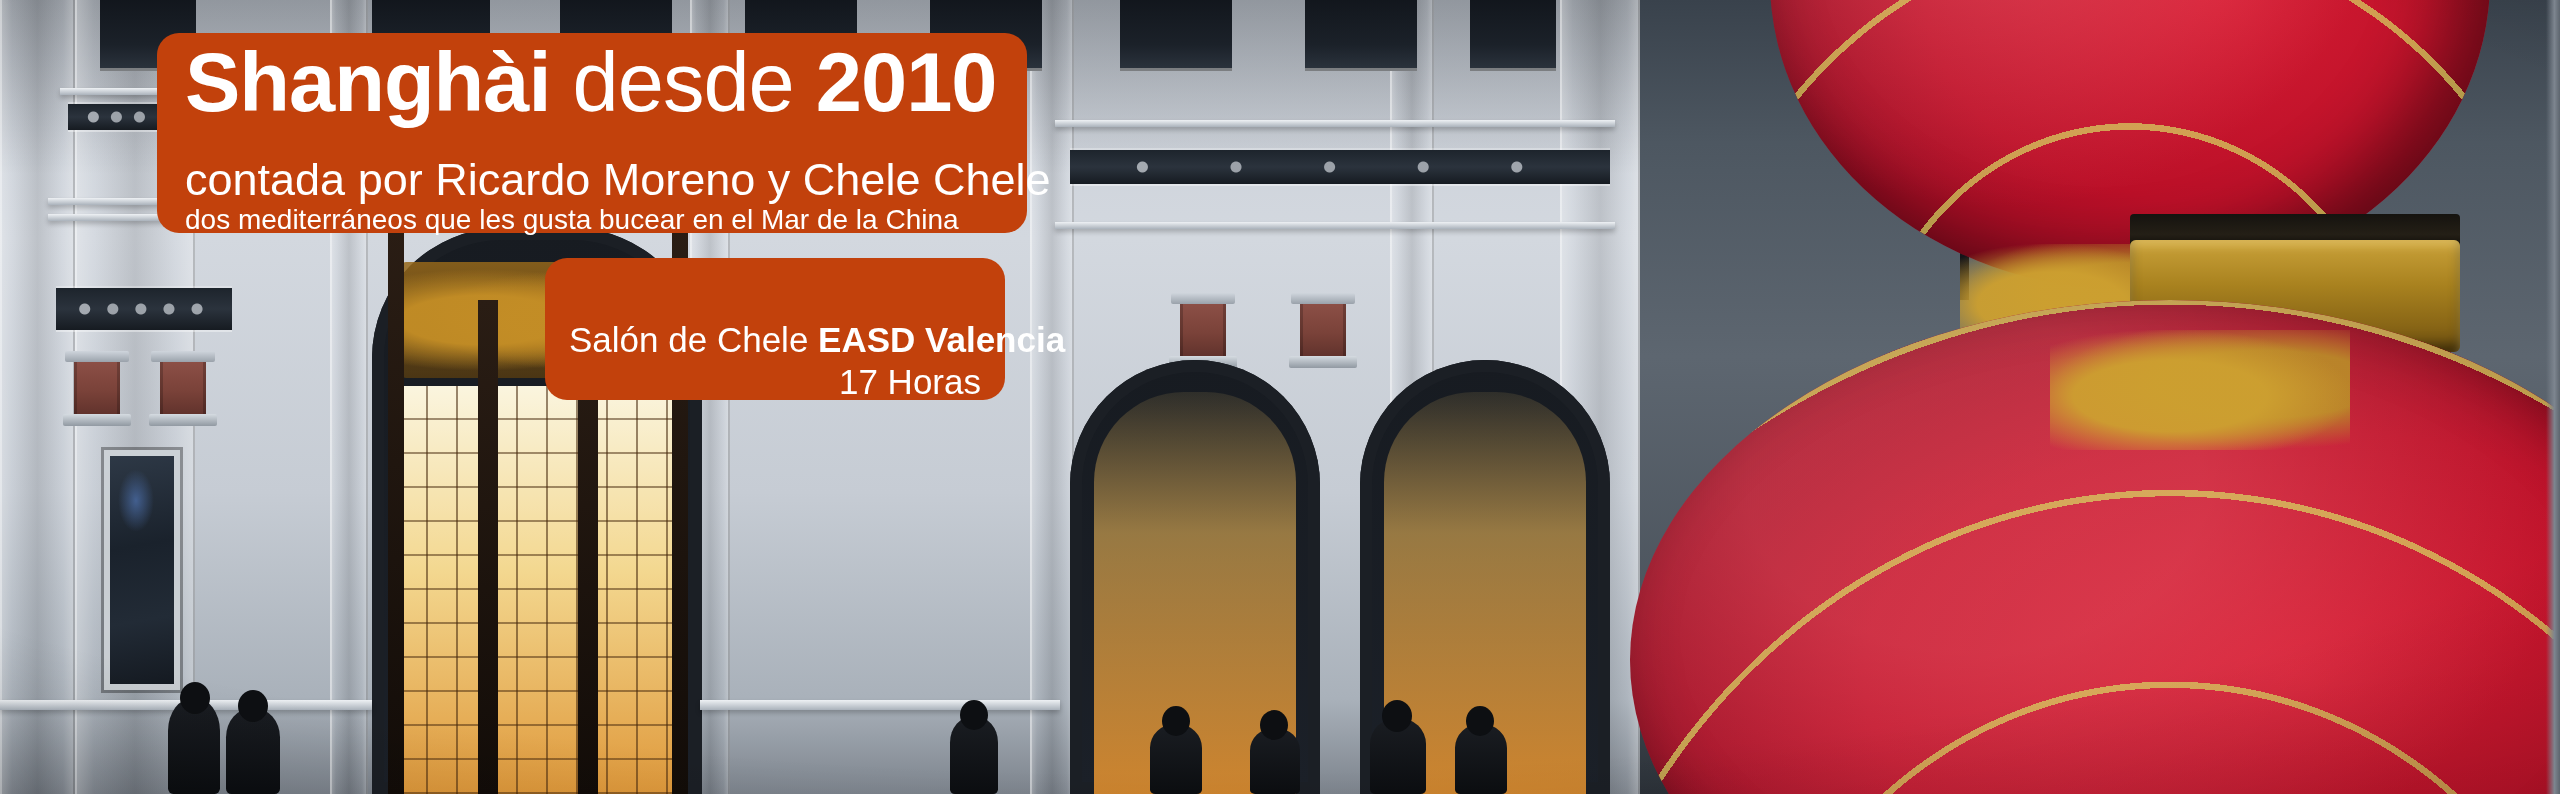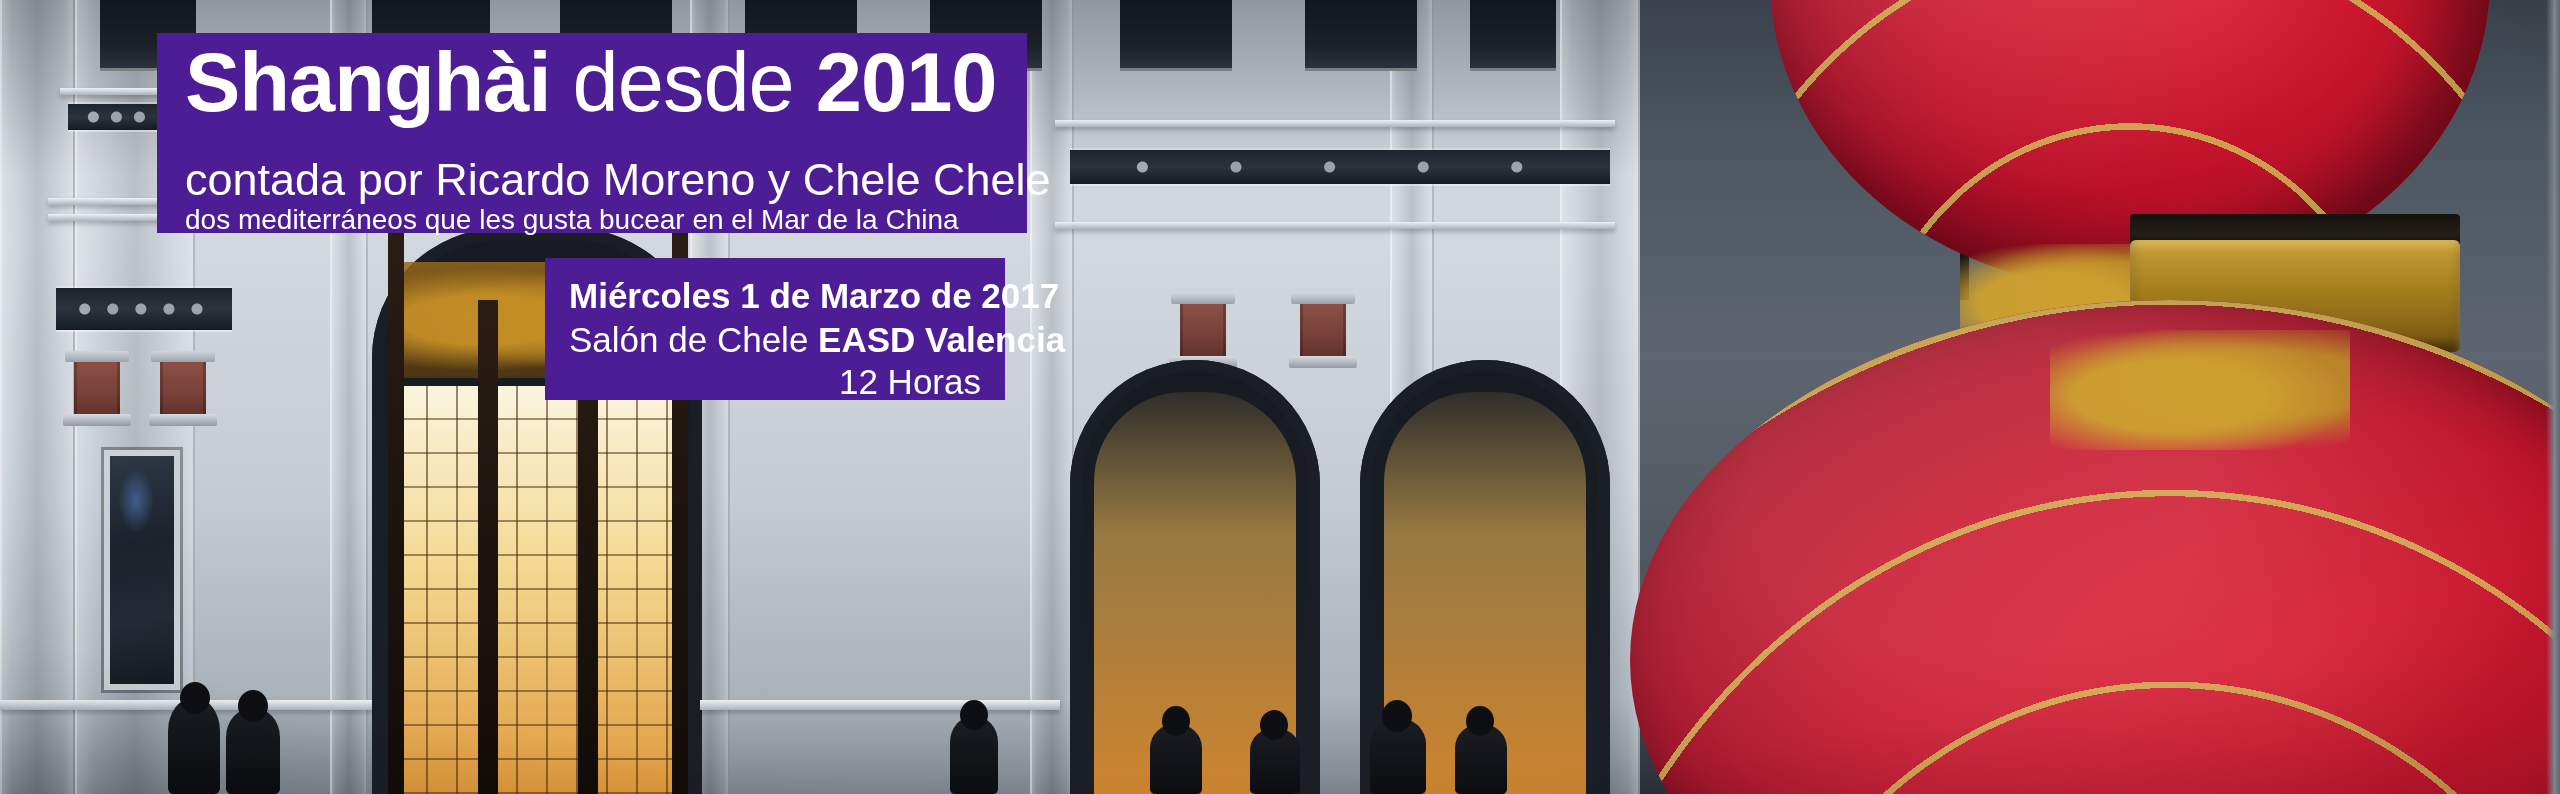--- a/index.html
+++ b/index.html
@@ -238,23 +238,24 @@
   }
   .rightedge {
     position: absolute;
     top: 0; right: 0; width: 14px; height: 794px;
     background: linear-gradient(90deg, rgba(120,128,136,.0), #7d858f 60%, #5d656e 100%);
   }
 
   
   .banner {
     position: absolute;
-    background: #4c1d95;
+    background: #c2410c;
     color: #ffffff;
     z-index: 10;
+    border-radius: 22px;
   }
 
   .title-banner {
     left: 157px;
     top: 33px;
     width: 870px;
     height: 200px;
     padding: 0;
   }
   .title-line {
@@ -407,18 +408,17 @@
 
   <div class="banner title-banner">
     <div class="title-line">
       <span class="b">Shanghài</span><span class="r"> desde </span><span class="b">2010</span>
     </div>
     <div class="byline">contada por Ricardo Moreno y Chele Chele</div>
     <div class="tagline">dos mediterráneos que les gusta bucear en el Mar de la China</div>
   </div>
 
   <div class="banner date-banner">
-    <div class="date-line l1">Miércoles 1 de Marzo de 2017</div>
     <div class="date-line l2"><span>Salón de Chele </span><span class="b">EASD Valencia</span></div>
-    <div class="date-line l3">12 Horas</div>
+    <div class="date-line l3">17 Horas</div>
   </div>
 
 </div>
 
 </body></html>

